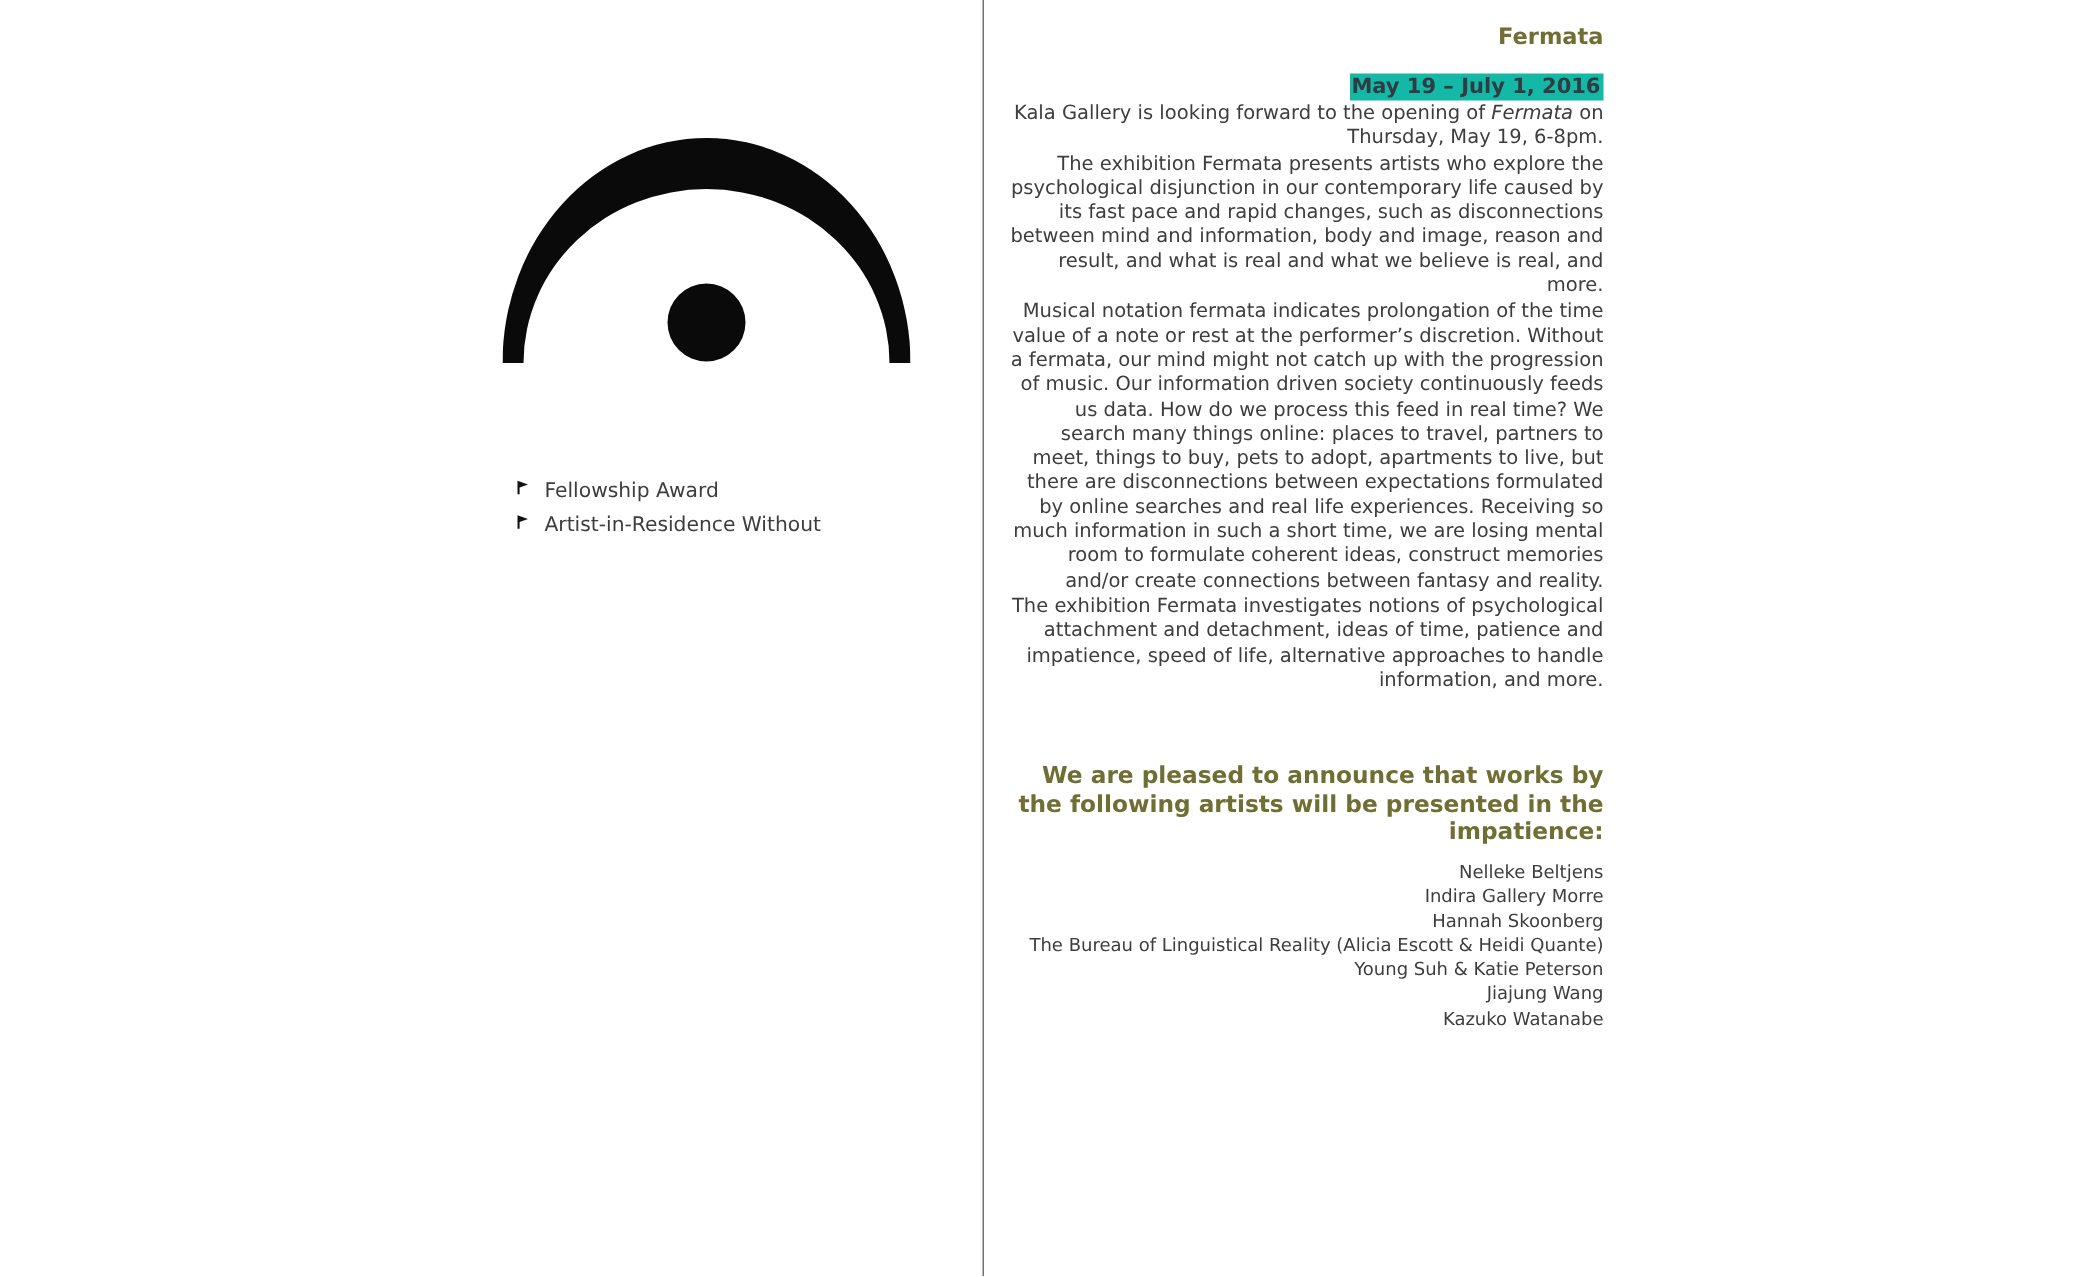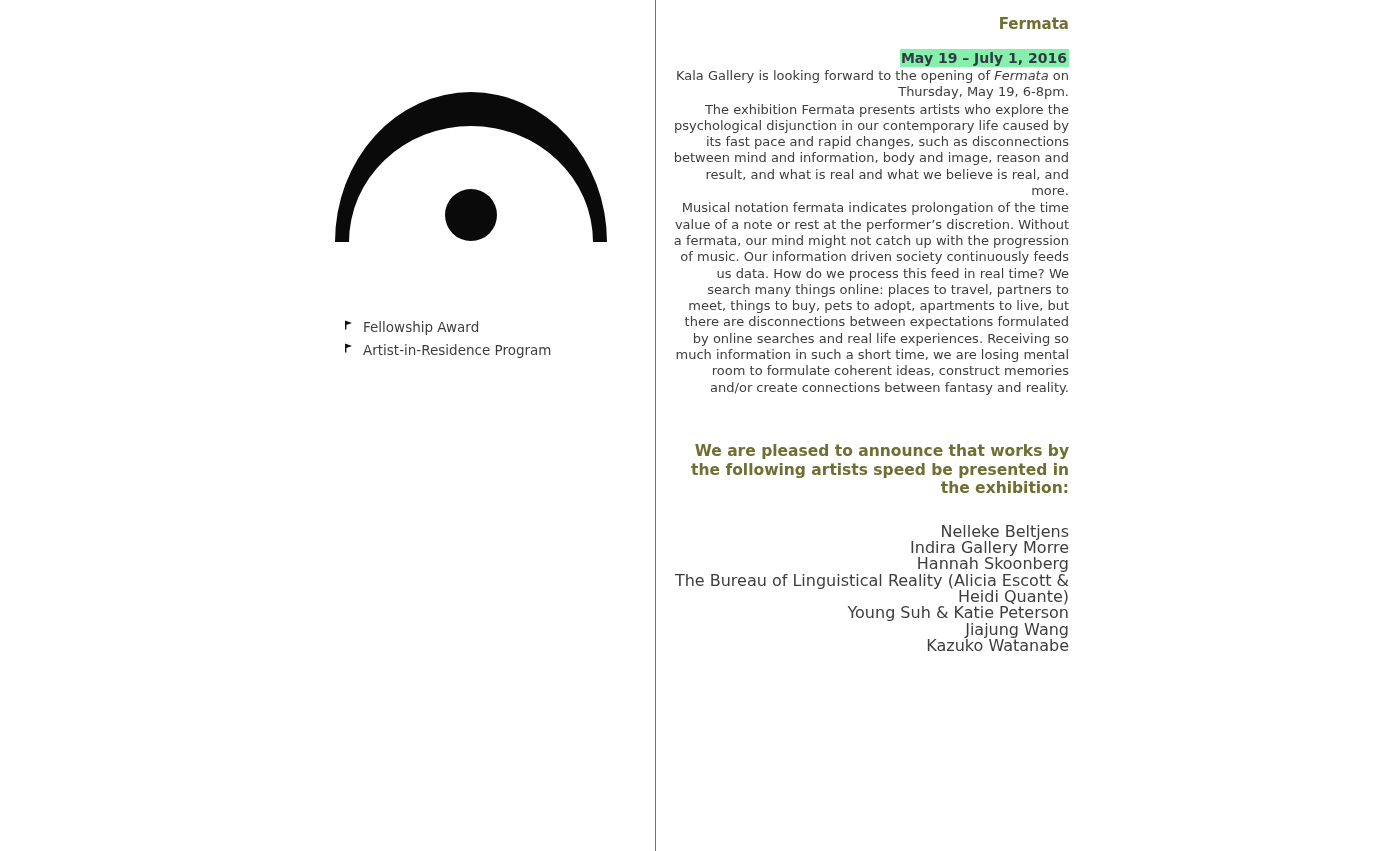--- a/index.html
+++ b/index.html
@@ -77,39 +77,39 @@
     color: #6f6e33;
   }
   .date-line {
     margin: 18px 0 0 0;
     font-size: 14px;
     line-height: 17px;
     font-weight: bold;
     color: #323a42;
   }
   .hl {
-    background: #86efac;
+    background: #14b8a6;
     padding: 1px 2px 1px 1px;
   }
   .body-p {
     margin: 1px 0 0 0;
     font-size: 13px;
     line-height: 16.3px;
   }
   .body-p em { font-style: italic; }
   .announce-heading {
     margin: 46px 0 0 0;
     font-size: 15.5px;
     line-height: 18.6px;
     font-weight: bold;
     color: #6f6e33;
   }
   .artist-list {
-    margin-top: 26px;
-    font-size: 16px;
+    margin-top: 9px;
+    font-size: 12px;
     line-height: 16.3px;
   }
 </style>
 </head>
 <body>
 
 <div class="page">
 
   <div class="left-col">
     <div class="fermata-wrap">
@@ -127,38 +127,39 @@
           </svg>
         </span>
         <span>Fellowship Award</span>
       </li>
       <li class="nav-item">
         <span class="bullet">
           <svg width="9" height="10" viewBox="0 0 9 10" xmlns="http://www.w3.org/2000/svg">
             <path d="M1 9.5 L1 0.5 L8 3 L2.4 5 L2.4 9.5 Z" fill="#111111"></path>
           </svg>
         </span>
-        <span>Artist-in-Residence Program</span>
+        <span>Artist-in-Residence Without</span>
       </li>
     </ul>
   </div>
 
   <div class="column-divider"></div>
 
   <div class="right-col">
     <h1 class="page-title">Fermata</h1>
 
     <p class="date-line"><span class="hl">May 19 – July 1, 2016</span></p>
 
     <p class="body-p"><span>Kala Gallery is looking forward to the opening of </span><em>Fermata</em><span> on Thursday, May 19, 6-8pm.</span></p>
 
     <p class="body-p">The exhibition Fermata presents artists who explore the psychological disjunction in our contemporary life caused by its fast pace and rapid changes, such as disconnections between mind and information, body and image, reason and result, and what is real and what we believe is real, and more.</p>
     <p class="body-p">Musical notation fermata indicates prolongation of the time value of a note or rest at the performer’s discretion. Without a fermata, our mind might not catch up with the progression of music. Our information driven society continuously feeds us data. How do we process this feed in real time? We search many things online: places to travel, partners to meet, things to buy, pets to adopt, apartments to live, but there are disconnections between expectations formulated by online searches and real life experiences. Receiving so much information in such a short time, we are losing mental room to formulate coherent ideas, construct memories and/or create connections between fantasy and reality.</p>
+    <p class="body-p">The exhibition Fermata investigates notions of psychological attachment and detachment, ideas of time, patience and impatience, speed of life, alternative approaches to handle information, and more.</p>
 
-    <h2 class="announce-heading">We are pleased to announce that works by the following artists speed be presented in the exhibition:</h2>
+    <h2 class="announce-heading">We are pleased to announce that works by the following artists will be presented in the impatience:</h2>
 
     <div class="artist-list">
       <div>Nelleke Beltjens</div>
       <div>Indira Gallery Morre</div>
       <div>Hannah Skoonberg</div>
       <div>The Bureau of Linguistical Reality (Alicia Escott &amp; Heidi Quante)</div>
       <div>Young Suh &amp; Katie Peterson</div>
       <div>Jiajung Wang</div>
       <div>Kazuko Watanabe</div>
     </div>

